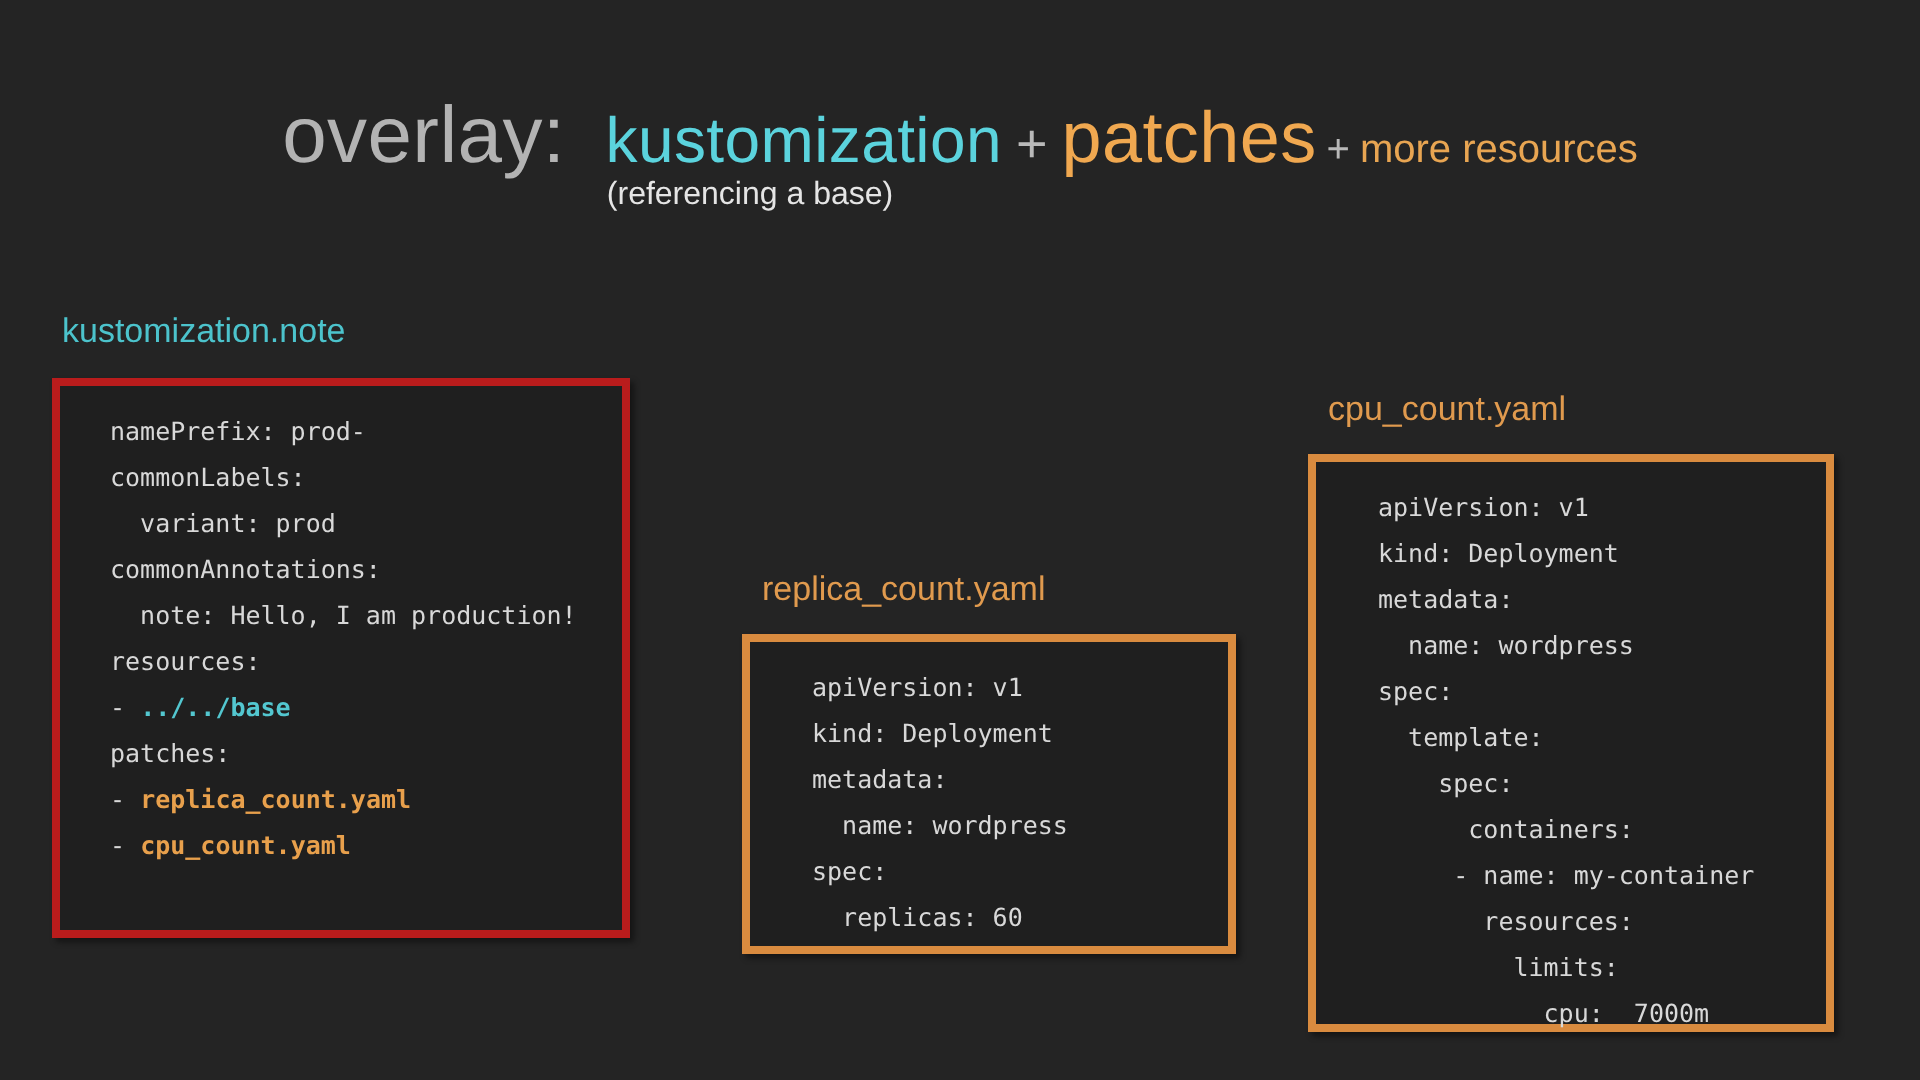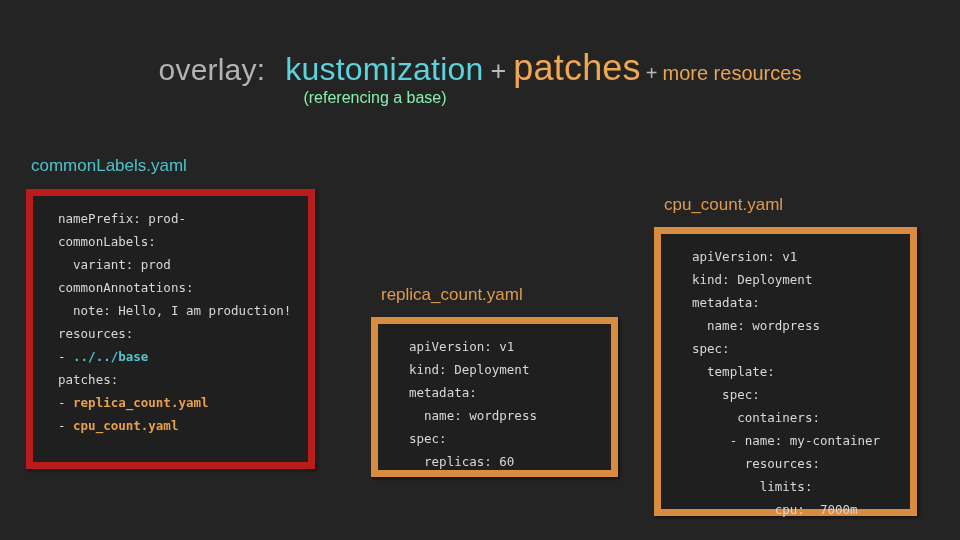--- a/index.html
+++ b/index.html
@@ -23,21 +23,21 @@
     top: 48px;
     width: 960px;
     text-align: center;
     white-space: nowrap;
   }
   #heading .line1 {
     display: block;
     line-height: 40px;
   }
   .h-overlay {
-    font-size: 30px;
+    font-size: 40px;
     color: #b3b3b3;
     letter-spacing: 0.2px;
   }
   .h-gap { display: inline-block; width: 20px; }
   .h-kustomization {
     font-size: 32px;
     color: #5bd3dd;
     letter-spacing: 0.2px;
     margin-top: 20px;
   }
@@ -60,41 +60,41 @@
     font-size: 20px;
     color: #e8a552;
   }
   #subtitle {
     position: absolute;
     left: 0;
     top: 89px;
     width: 960px;
     text-align: center;
     font-size: 16px;
-    color: #86efac;
+    color: #e5e5e5;
   }
   #subtitle .sub-inner {
     position: relative;
     left: -105px;
   }
 
   
   .panel-label {
     position: absolute;
     font-size: 17px;
     white-space: nowrap;
   }
   .panel-label.cyan  { color: #4cc3cc; }
   .panel-label.amber { color: #e09a4e; }
 
   .code-box {
     position: absolute;
     background: #1f1f1f;
     box-sizing: border-box;
-    border: 7px solid #b91c1c;
+    border: 4px solid #b91c1c;
     box-shadow: 2px 2px 3px rgba(0,0,0,0.45);
   }
   .code-box.amber { border-color: #d98b3f; padding-left: 10px; }
 
   .code-box pre {
     margin: 0;
     font-family: "DejaVu Sans Mono", "Liberation Mono", monospace;
     font-size: 12.5px;
     line-height: 23px;
     color: #d8d8d8;
@@ -124,21 +124,21 @@
 <div id="heading">
   <span class="line1">
     <span class="h-overlay">overlay:</span><span class="h-gap"></span><span class="h-kustomization">kustomization</span><span class="h-plus">+</span><span class="h-patches">patches</span><span class="h-plus2">+</span><span class="h-more">more resources</span>
   </span>
 </div>
 
 <div id="subtitle">
   <span class="sub-inner">(referencing a base)</span>
 </div>
 
-<div class="panel-label cyan" id="label-kustomization">commonLabels.yaml</div>
+<div class="panel-label cyan" id="label-kustomization">kustomization.note</div>
 <div class="code-box" id="box-kustomization">
   <pre><span>namePrefix: prod-</span>
 <span>commonLabels:</span>
 <span>  variant: prod</span>
 <span>commonAnnotations:</span>
 <span>  note: Hello, I am production!</span>
 <span>resources:</span>
 <span class="tok-dash">- </span><span class="tok-cyan">../../base</span>
 <span>patches:</span>
 <span class="tok-dash">- </span><span class="tok-amber">replica_count.yaml</span>

